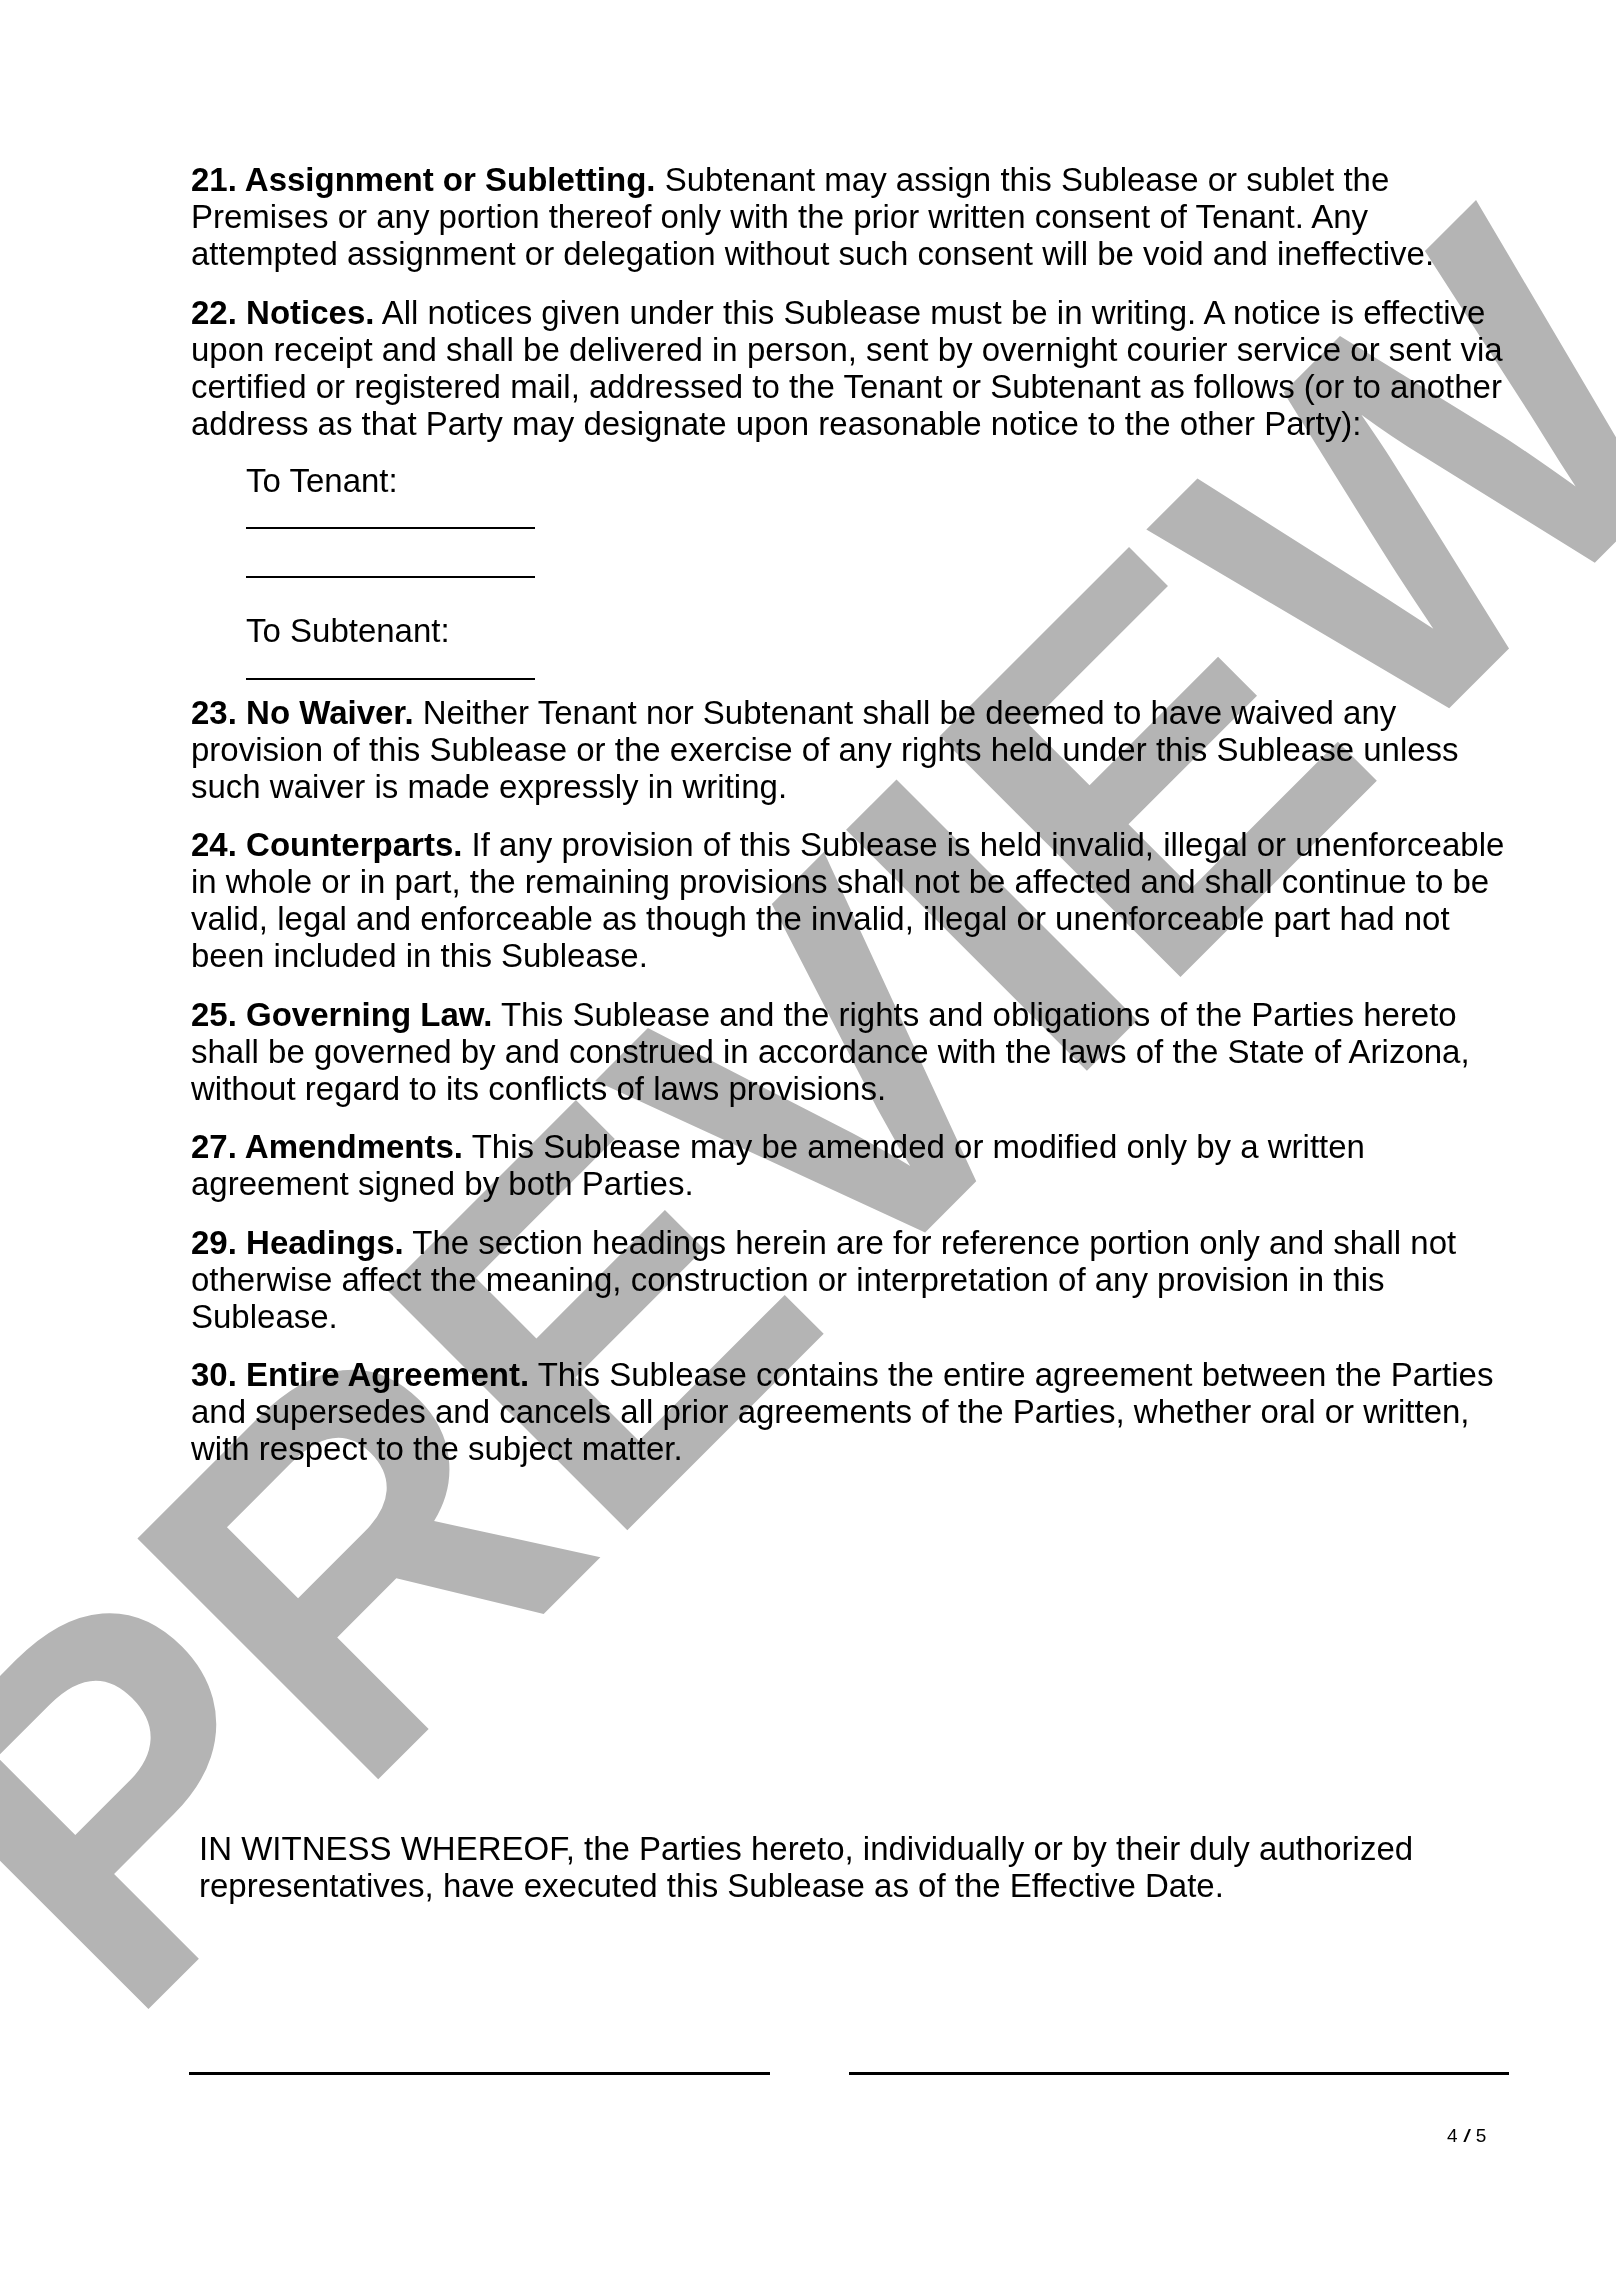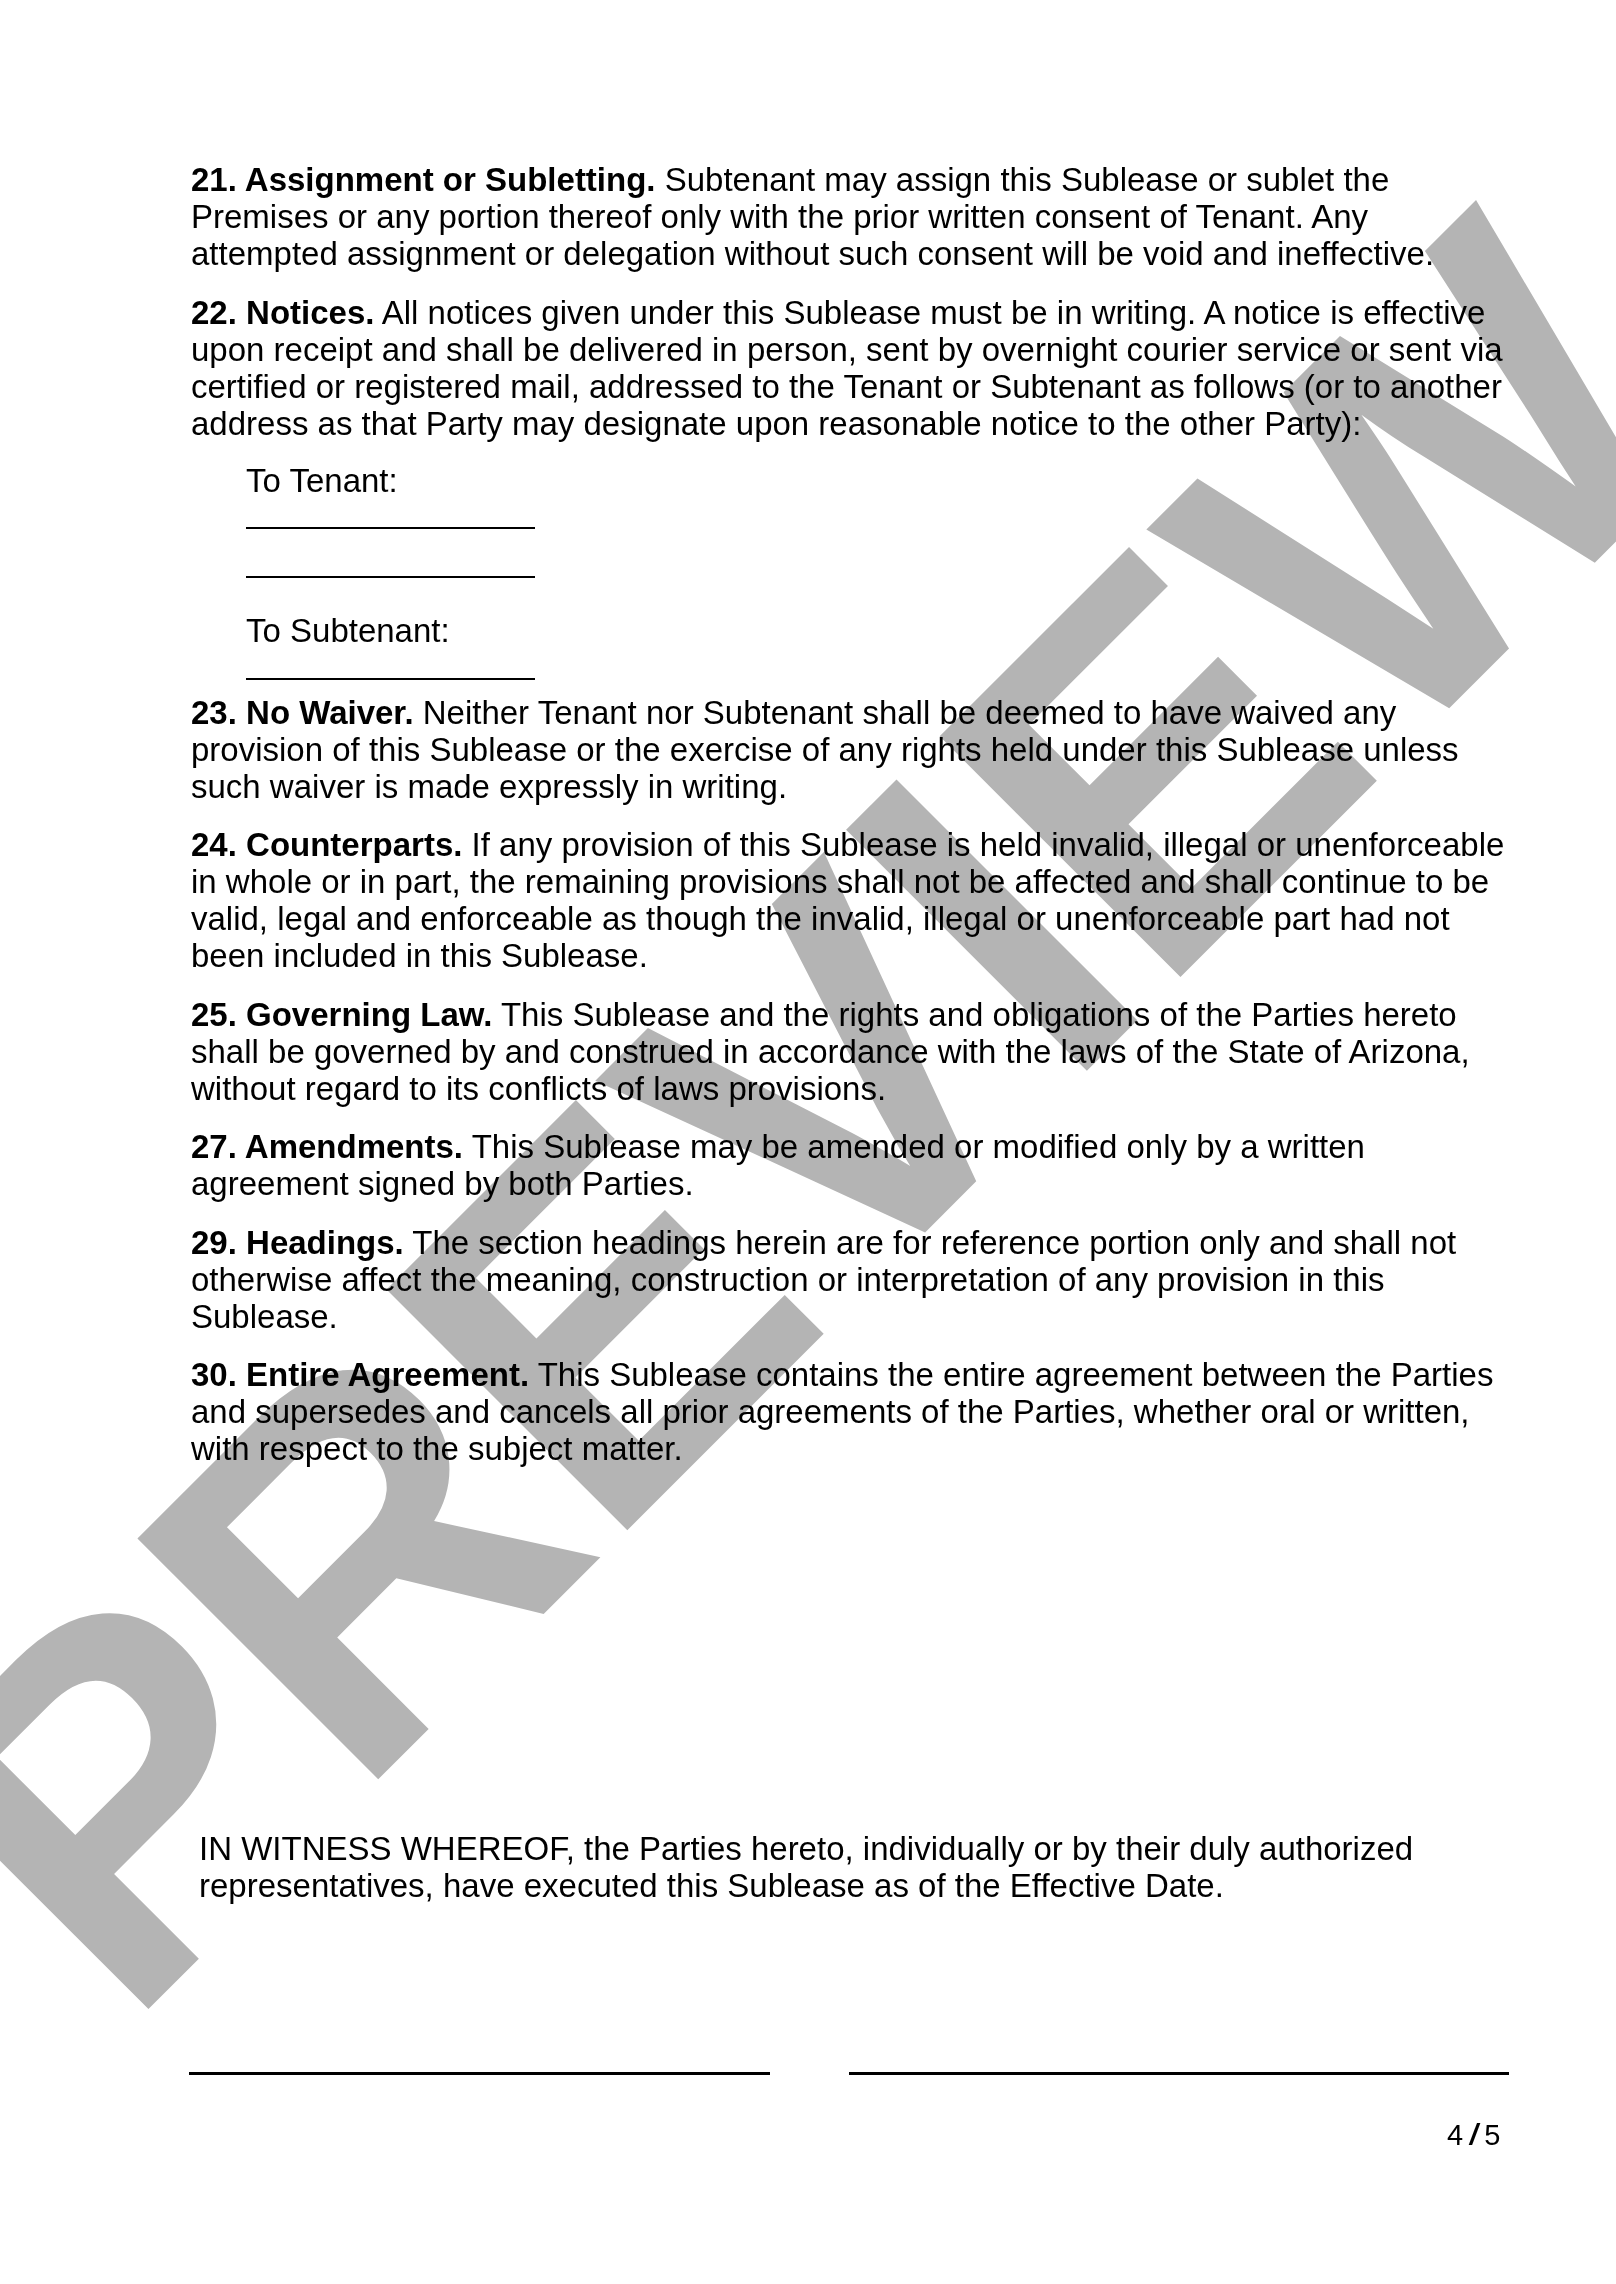--- a/index.html
+++ b/index.html
@@ -21,21 +21,21 @@
   }
   .para { margin: 0 0 21.5px 0; }
   .para b { font-weight: bold; text-align: center; }
   .addr-line { width: 289px; height: 0; border-bottom: 2.6px solid #000; margin: 0 0 46px 0; }
   .addr-block { position: relative; height: 221px; margin-top: 20px; text-decoration: underline; }
   .addr-block > * { position: absolute; left: 55px; }
 
   .witness { position: absolute; left: 191px; top: 1822px; width: 1322px; font-size: 33px; line-height: 37px; z-index: 1; }
 
   .sig-line { position: absolute; top: 2072px; height: 3.3px; background: #000; z-index: 1; }
-  .page-num { position: absolute; left: 1447px; top: 2119px; font-size: 29px; line-height: 33px; z-index: 1; white-space: nowrap; }
+  .page-num { position: absolute; left: 1447px; top: 2119px; font-size: 19px; line-height: 33px; z-index: 1; white-space: nowrap; }
   .page-num .sep { font-weight: bold; font-style: italic; margin: 0 6.5px; }
 </style>
 </head>
 <body>
 
 <div class="page">
 
   <div class="watermark">PREVIEW</div>
 
   <div class="content">

